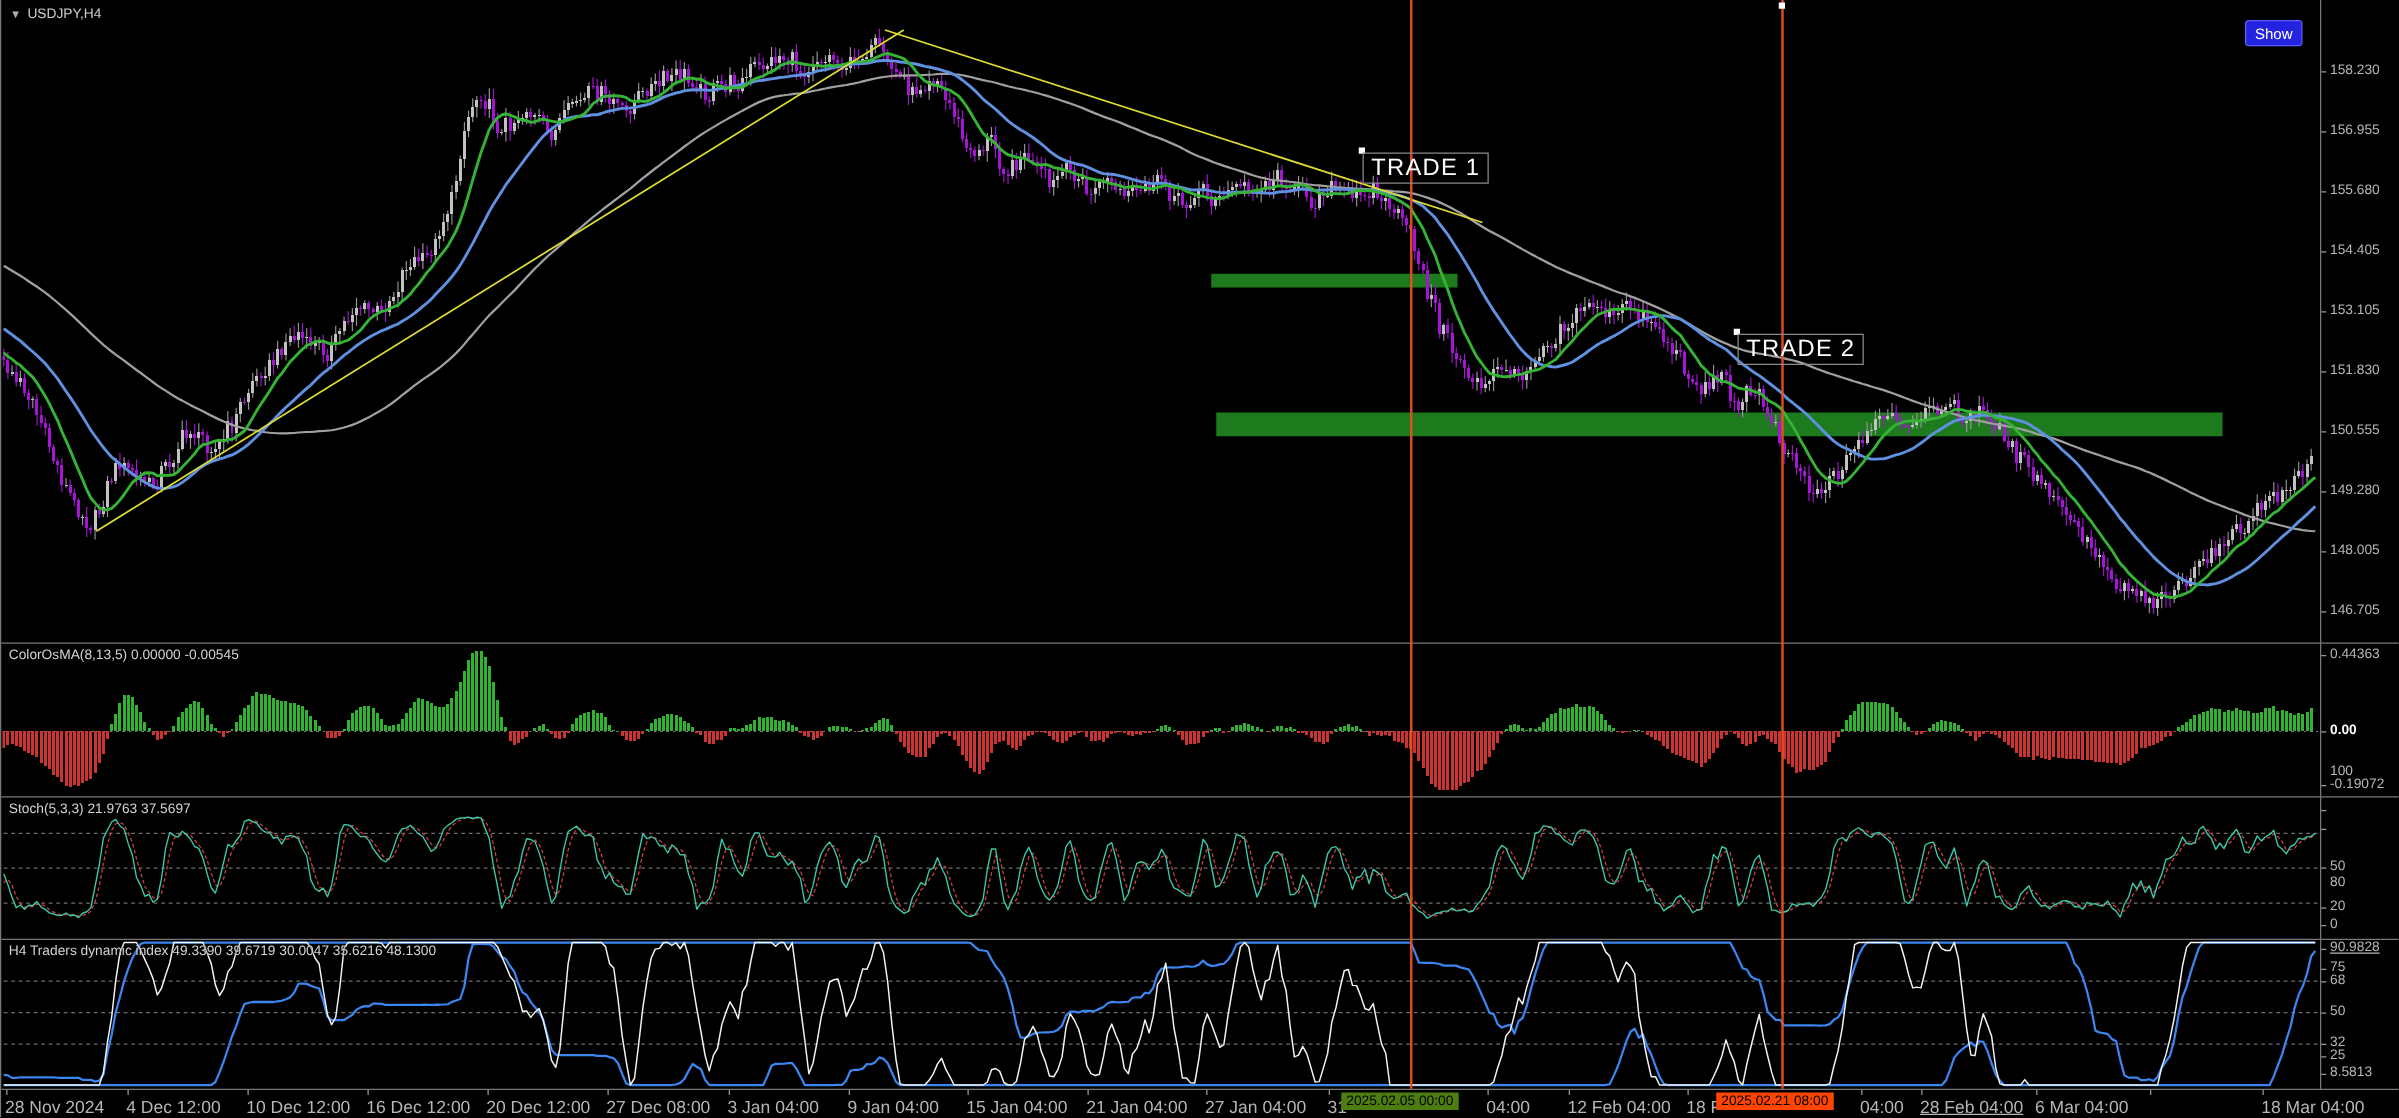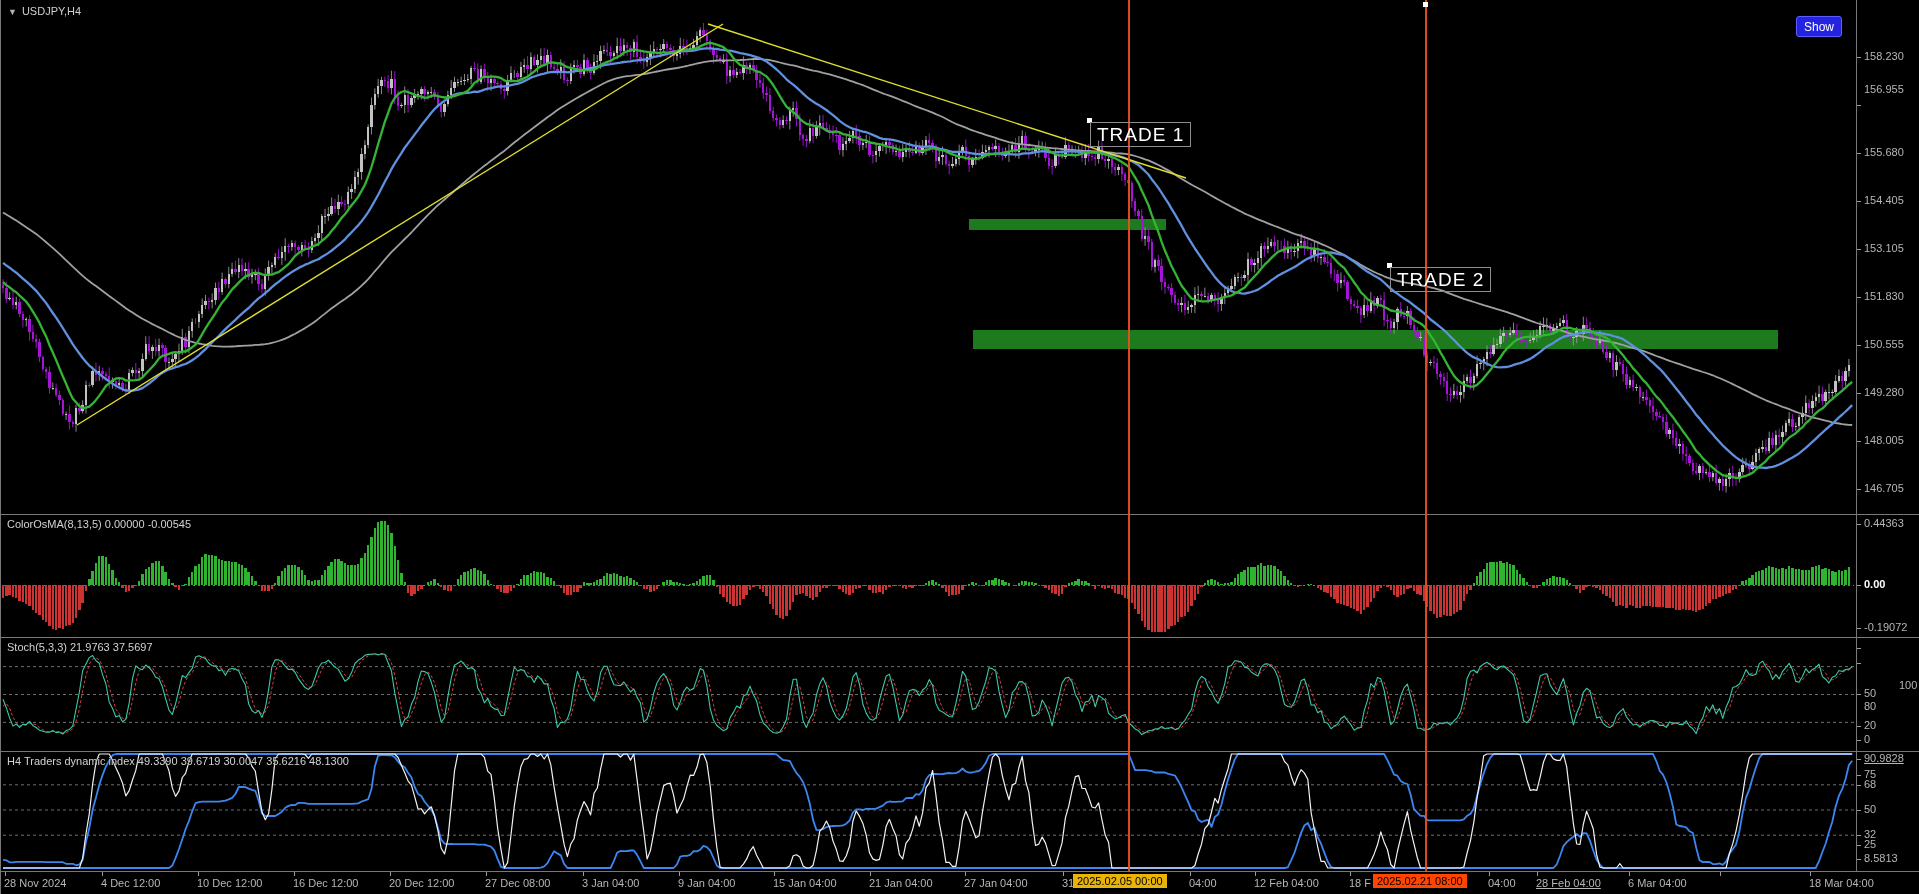--- a/index.html
+++ b/index.html
@@ -5,21 +5,21 @@
   html,body{margin:0;padding:0;background:#000;}
   #root{position:relative;width:1919px;height:894px;background:#000;overflow:hidden;
         font-family:"Liberation Sans",sans-serif;border-left:1px solid #787878;box-sizing:border-box;}
   #chart-svg{position:absolute;left:0;top:0;}
   .sep{position:absolute;left:0;width:1919px;height:1px;background:#787878;}
   #scale-col{position:absolute;left:1855px;top:0;width:64px;height:872px;border-left:1px solid #787878;}
   .scale-label{position:absolute;left:7px;font-size:11px;color:#b6b6b6;line-height:11px;white-space:nowrap;}
   .scale-label.bold{color:#ffffff;font-weight:bold;}
   .tick{position:absolute;left:0;width:4px;height:1px;background:#9a9a9a;}
   #time-axis{position:absolute;left:0;top:872px;width:1919px;height:22px;background:#000;}
-  .axis-label{position:absolute;top:5px;font-size:11px;color:#b6b6b6;white-space:nowrap;z-index:1;}
+  .axis-label{position:absolute;top:5px;font-size:14px;color:#b6b6b6;white-space:nowrap;z-index:1;}
   .axis-tick{position:absolute;top:0;width:1px;height:4px;background:#9a9a9a;}
   .axis-hl{position:absolute;top:2px;font-size:11px;padding:1px 4px;white-space:nowrap;z-index:2;}
   .vline{position:absolute;top:0;width:2px;height:871px;opacity:.92;}
   .dot{position:absolute;width:5px;height:5px;background:#fff;}
   .pane-label{position:absolute;font-size:11px;color:#d2d2d2;white-space:pre;text-shadow:0 0 2px #000;}
   #symbol-label{left:7px;top:5px;color:#cfcfcf;}
   #symbol-label .arr{font-size:9px;color:#b0b0b0;margin-right:5px;}
   .trade-label{position:absolute;font-size:19px;color:#ffffff;border:1px solid #8c8c8c;
                padding:0 6px;line-height:23px;letter-spacing:1px;}
   #show-btn{position:absolute;left:1795px;top:16px;height:21px;background:#2424e0;color:#fff;
@@ -1755,21 +1755,21 @@
 
   <div class="sep" style="top:514px"></div>
   <div class="sep" style="top:637px"></div>
   <div class="sep" style="top:751px"></div>
   <div class="sep" style="top:871px"></div>
 
   <div id="scale-col">
       <div class="tick" style="top: 57px;"></div>
       <div class="scale-label" style="top: 51px;">158.230</div>
       <div class="tick" style="top: 105px;"></div>
-      <div class="scale-label" style="top: 84px;">156.955</div>
+      <div class="scale-label" style="top: 99px;">156.955</div>
       <div class="tick" style="top: 153px;"></div>
       <div class="scale-label" style="top: 147px;">155.680</div>
       <div class="tick" style="top: 201px;"></div>
       <div class="scale-label" style="top: 195px;">154.405</div>
       <div class="tick" style="top: 249px;"></div>
       <div class="scale-label" style="top: 243px;">153.105</div>
       <div class="tick" style="top: 297px;"></div>
       <div class="scale-label" style="top: 291px;">151.830</div>
       <div class="tick" style="top: 345px;"></div>
       <div class="scale-label" style="top: 339px;">150.555</div>
@@ -1779,21 +1779,21 @@
       <div class="scale-label" style="top: 435px;">148.005</div>
       <div class="tick" style="top: 489px;"></div>
       <div class="scale-label" style="top: 483px;">146.705</div>
       <div class="tick" style="top: 524px;"></div>
       <div class="scale-label" style="top: 518px;">0.44363</div>
       <div class="tick" style="top: 585px;"></div>
       <div class="scale-label bold" style="top: 579px;">0.00</div>
       <div class="tick" style="top: 628px;"></div>
       <div class="scale-label" style="top: 622px;">-0.19072</div>
       <div class="tick" style="top: 648px;"></div>
-      <div class="scale-label" style="top: 680px; margin-left: 35px;">100</div>
+      <div class="scale-label" style="top: 612px;">100</div>
       <div class="tick" style="top: 663px;"></div>
       <div class="scale-label" style="top: 657px; margin-top: 44px;">80</div>
       <div class="tick" style="top: 694px;"></div>
       <div class="scale-label" style="top: 688px;">50</div>
       <div class="tick" style="top: 726px;"></div>
       <div class="scale-label" style="top: 720px;">20</div>
       <div class="tick" style="top: 740px;"></div>
       <div class="scale-label" style="top: 734px;">0</div>
       <div class="tick" style="top: 759px;"></div>
       <div class="scale-label" style="top: 753px; text-decoration: underline;">90.9828</div>
@@ -1844,21 +1844,21 @@
       <div class="axis-tick" style="left: 1488px;"></div>
       <div class="axis-label" style="left: 1487px;">04:00</div>
       <div class="axis-tick" style="left: 1536px;"></div>
       <div class="axis-label" style="left: 1535px; text-decoration: underline;">28 Feb 04:00</div>
       <div class="axis-tick" style="left: 1628px;"></div>
       <div class="axis-label" style="left: 1627px;">6 Mar 04:00</div>
       <div class="axis-tick" style="left: 1719px;"></div>
       <div class="axis-label" style="left: 1718px; margin-top: 16px;">12 Mar 04:00</div>
       <div class="axis-tick" style="left: 1809px;"></div>
       <div class="axis-label" style="left: 1808px;">18 Mar 04:00</div>
-      <div class="axis-hl" style="left: 1072px; background: #eab308; color: rgb(0, 0, 0);">2025.02.05 00:00</div>
+      <div class="axis-hl" style="left: 1072px; background: #4d7c0f; color: rgb(0, 0, 0);">2025.02.05 00:00</div>
       <div class="axis-hl" style="left: 1372px; background: rgb(255, 69, 0); color: rgb(0, 0, 0);">2025.02.21 08:00</div>
     </div>
 
   <div id="overlays">
       <div class="vline" style="left: 1127px; background: rgb(238, 79, 31);"></div>
       <div class="vline" style="left: 1424px; background: rgb(238, 79, 31);"></div>
       <div class="dot" style="left: 1422px; top: 2px;"></div>
       <div class="dot" style="left: 1086px; top: 118px;"></div>
       <div class="dot" style="left: 1386px; top: 263px;"></div>
     </div>

